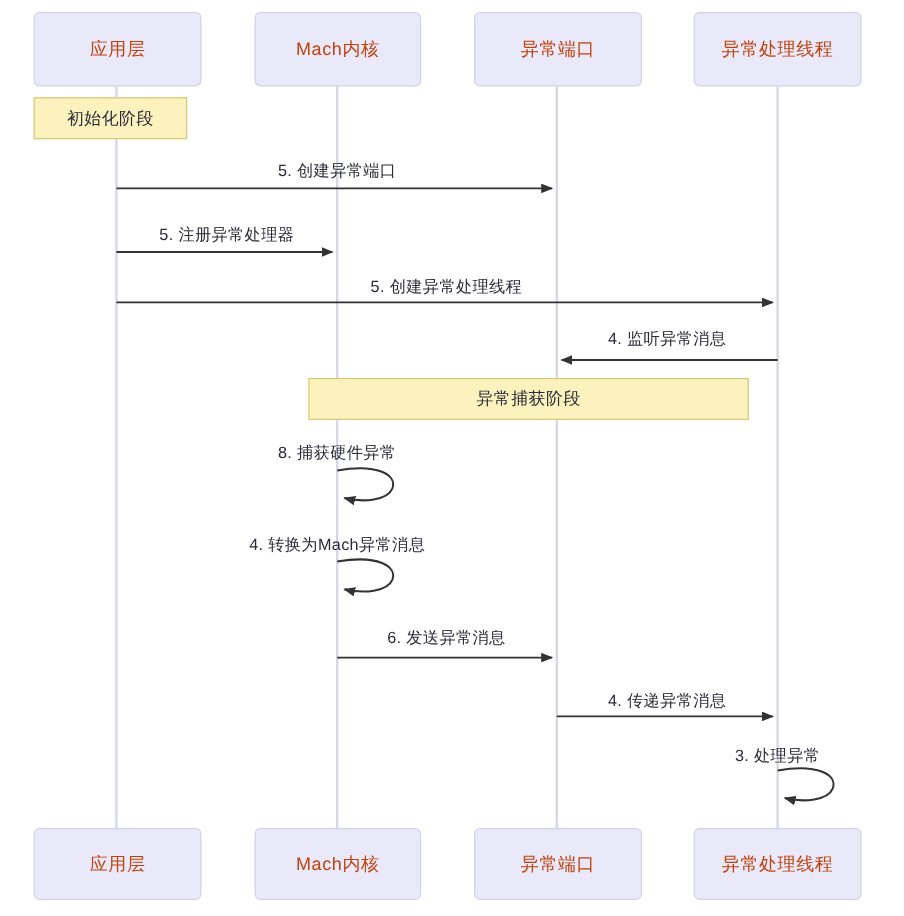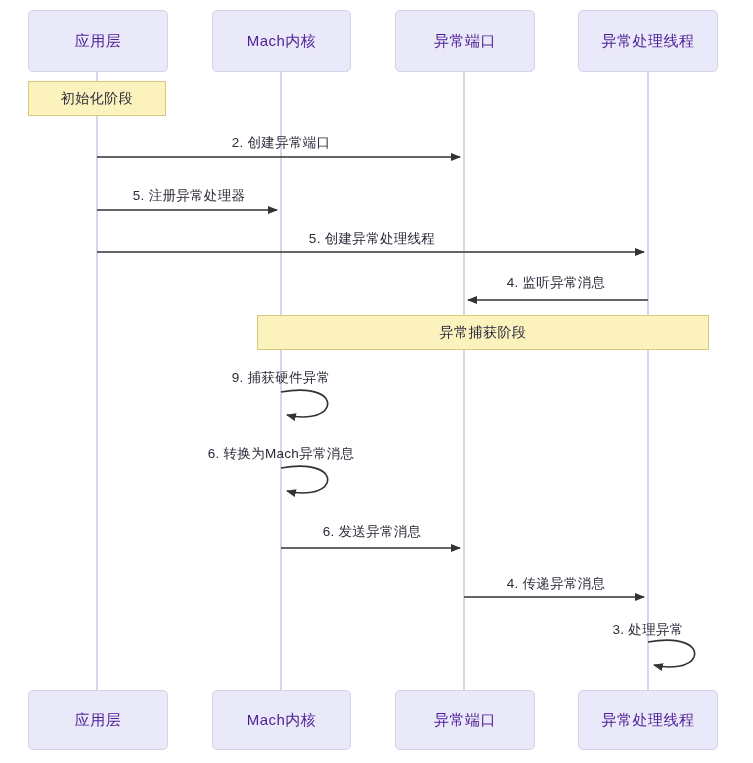--- a/index.html
+++ b/index.html
@@ -29,21 +29,21 @@
     box-sizing: border-box;
     background: #e9e9f9;
     border: 1px solid #d2d2e8;
     border-radius: 5px;
     display: flex;
     align-items: center;
     justify-content: center;
   }
   .actor-label {
     font-size: 15px;
-    color: #4c1d95;
+    color: #c2410c;
     letter-spacing: 0.5px;
     white-space: nowrap;
   }
   .note-box {
     position: absolute;
     box-sizing: border-box;
     background: #fbf2bd;
     border: 1px solid #d6c97a;
     display: flex;
     align-items: center;
@@ -111,33 +111,33 @@
   <div class="actor-box" style="left:212px; top:10px; width:139px; height:62px;">
     <span class="actor-label">Mach内核</span>
   </div>
   <div class="actor-box" style="left:395px; top:10px; width:140px; height:62px;">
     <span class="actor-label">异常端口</span>
   </div>
   <div class="actor-box" style="left:578px; top:10px; width:140px; height:62px;">
     <span class="actor-label">异常处理线程</span>
   </div>
 
-  <div class="note-box" style="left:28px;  top:81px;  width:138px; height:35px;">
+  <div class="note-box" style="left:28px;  top:81px;  width:128px; height:35px;">
     <span class="note-label">初始化阶段</span>
   </div>
-  <div class="note-box" style="left:257px; top:315px; width:452px; height:35px;">
+  <div class="note-box" style="left:257px; top:315px; width:367px; height:35px;">
     <span class="note-label">异常捕获阶段</span>
   </div>
 
-  <div class="msg-label" style="left:281px; top:134px;">2. 创建异常端口</div>
+  <div class="msg-label" style="left:281px; top:134px;">5. 创建异常端口</div>
   <div class="msg-label" style="left:189px; top:187px;">5. 注册异常处理器</div>
   <div class="msg-label" style="left:372px; top:230px;">5. 创建异常处理线程</div>
   <div class="msg-label" style="left:556px; top:274px;">4. 监听异常消息</div>
-  <div class="msg-label" style="left:281px; top:369px;">9. 捕获硬件异常</div>
-  <div class="msg-label" style="left:281px; top:445px;">6. 转换为Mach异常消息</div>
+  <div class="msg-label" style="left:281px; top:369px;">8. 捕获硬件异常</div>
+  <div class="msg-label" style="left:281px; top:445px;">4. 转换为Mach异常消息</div>
   <div class="msg-label" style="left:372px; top:523px;">6. 发送异常消息</div>
   <div class="msg-label" style="left:556px; top:575px;">4. 传递异常消息</div>
   <div class="msg-label" style="left:648px; top:621px;">3. 处理异常</div>
 
   <div class="actor-box" style="left:28px;  top:690px; width:140px; height:60px;">
     <span class="actor-label">应用层</span>
   </div>
   <div class="actor-box" style="left:212px; top:690px; width:139px; height:60px;">
     <span class="actor-label">Mach内核</span>
   </div>

